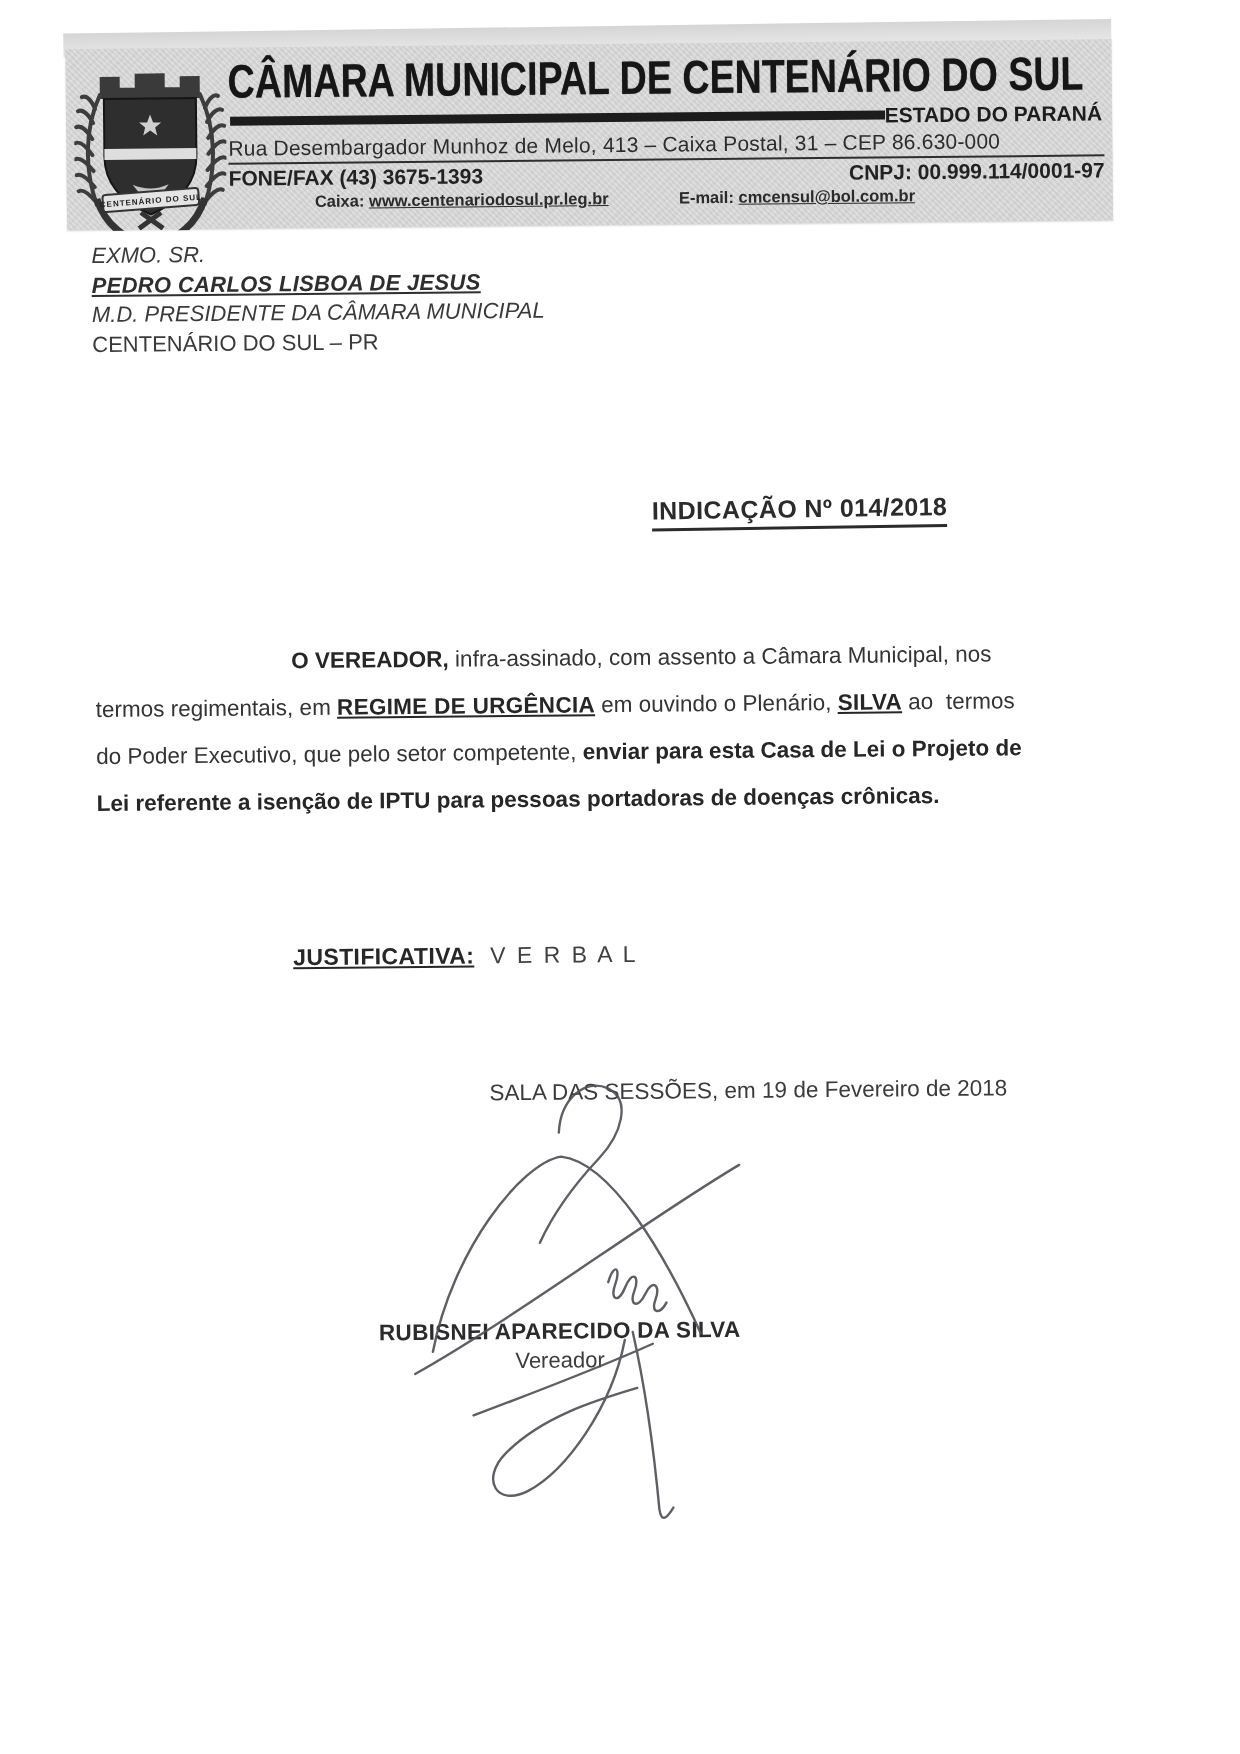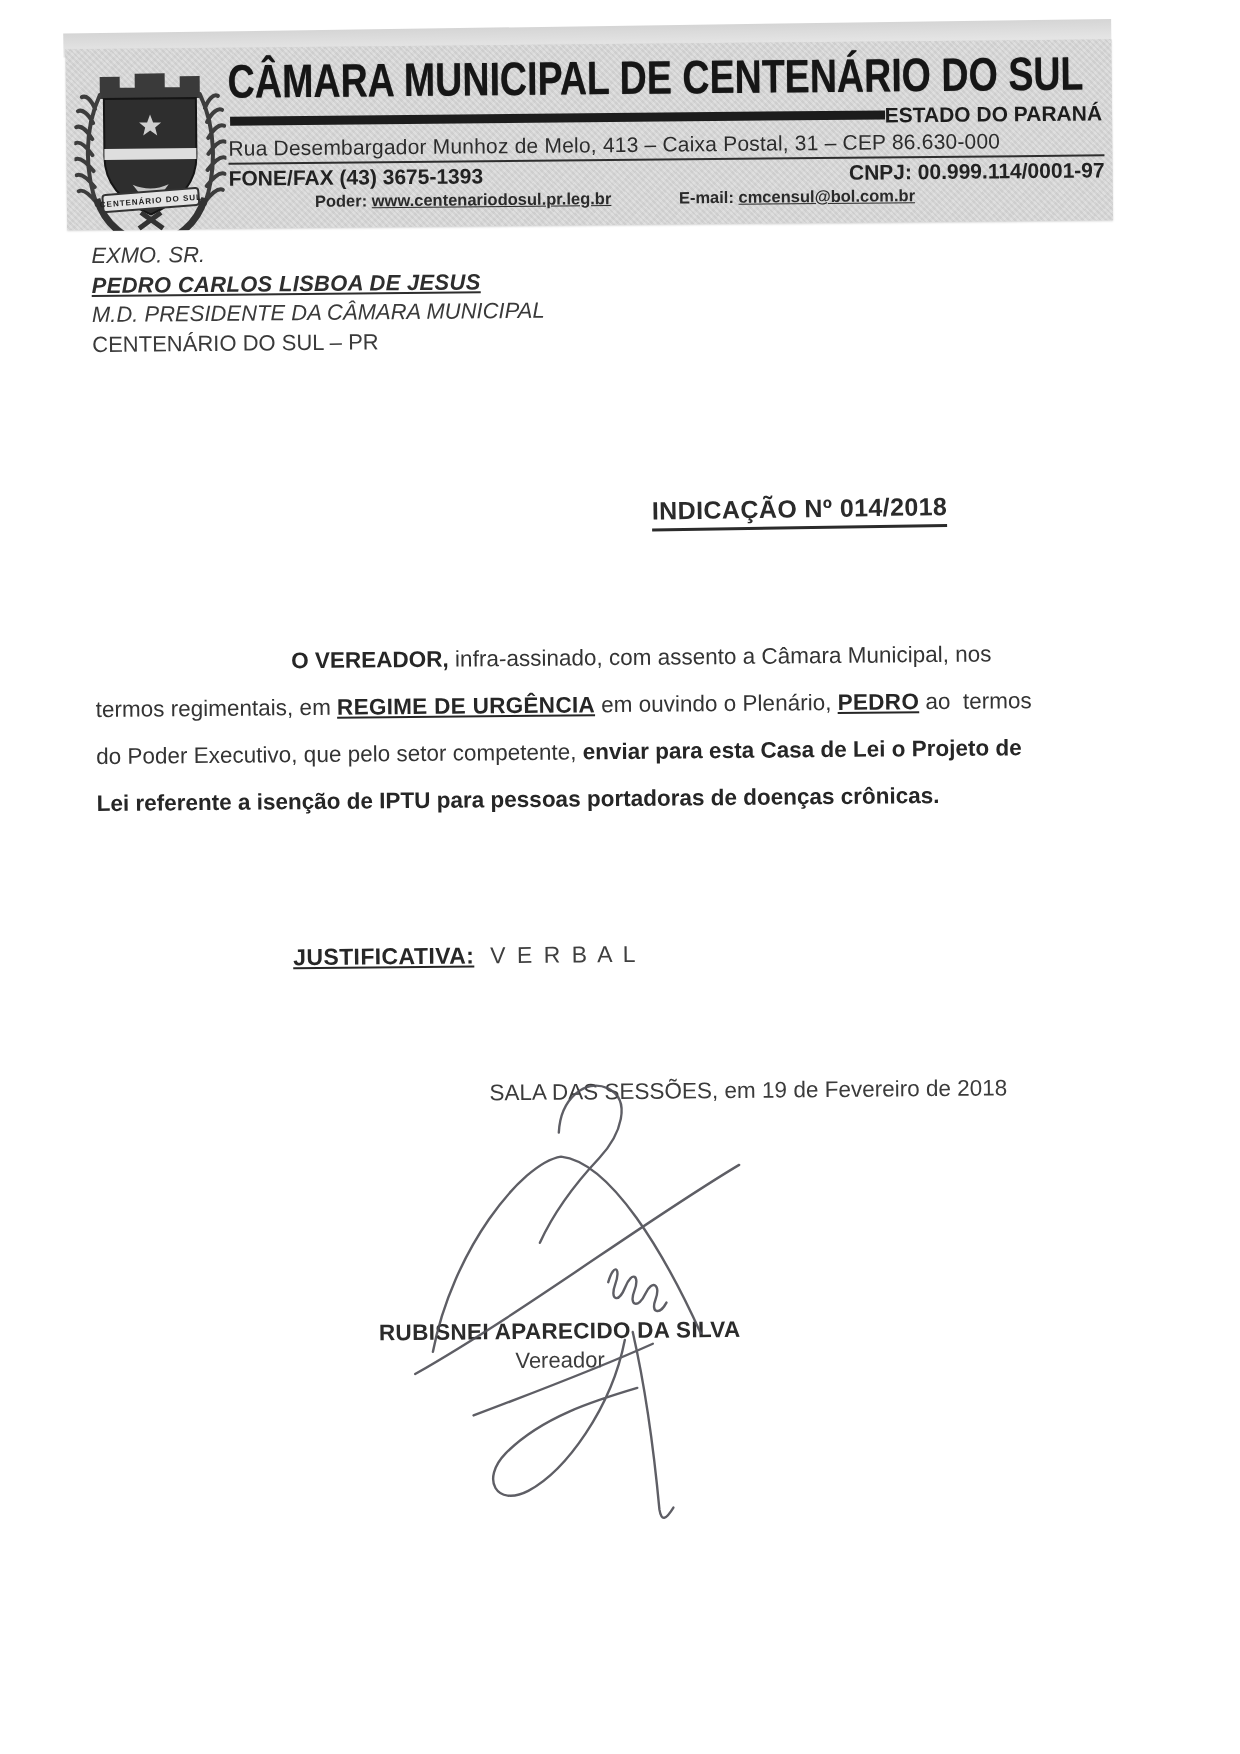--- a/index.html
+++ b/index.html
@@ -120,21 +120,21 @@
 
         <div class="addr-row">Rua Desembargador Munhoz de Melo, 413  –  Caixa Postal, 31 – CEP  86.630-000</div>
 
         <div class="phone-row">
           <span>FONE/FAX (43) 3675-1393</span>
           <span>CNPJ: 00.999.114/0001-97</span>
         </div>
 
         <div class="site-row">
           <span class="site-block">
-            <span>Poder:</span>
+            <span>Caixa:</span>
             <span class="uline">www.centenariodosul.pr.leg.br</span>
           </span>
           <span class="email-block">
             <span>E-mail:</span>
             <span class="uline">cmcensul@bol.com.br</span>
           </span>
         </div>
       </div>
     </div>
 
@@ -144,21 +144,21 @@
       <div class="addr-l3">M.D. PRESIDENTE DA CÂMARA MUNICIPAL</div>
       <div class="addr-l4">CENTENÁRIO DO SUL – PR</div>
     </div>
 
     <div class="doc-title">
       <span>INDICAÇÃO Nº 014/2018</span>
     </div>
 
     <div class="body-text">
       <div class="body-line first"><span class="b">O VEREADOR,</span><span> infra-assinado, com assento a Câmara Municipal, nos</span></div>
-      <div class="body-line"><span>termos regimentais, em </span><span class="bu">REGIME DE URGÊNCIA</span><span> em ouvindo o Plenário, </span><span class="bu">PEDRO</span><span> ao  termos</span></div>
+      <div class="body-line"><span>termos regimentais, em </span><span class="bu">REGIME DE URGÊNCIA</span><span> em ouvindo o Plenário, </span><span class="bu">SILVA</span><span> ao  termos</span></div>
       <div class="body-line"><span>do Poder Executivo, que pelo setor competente, </span><span class="b">enviar para esta Casa de Lei o Projeto de</span></div>
       <div class="body-line"><span class="b">Lei referente a isenção de IPTU para pessoas portadoras de doenças crônicas.</span></div>
     </div>
 
     <div class="just">
       <span class="just-label">JUSTIFICATIVA:</span><span class="just-value">V E R B A L</span>
     </div>
 
     <div class="dateline">SALA DAS SESSÕES, em 19 de Fevereiro de 2018</div>
 

